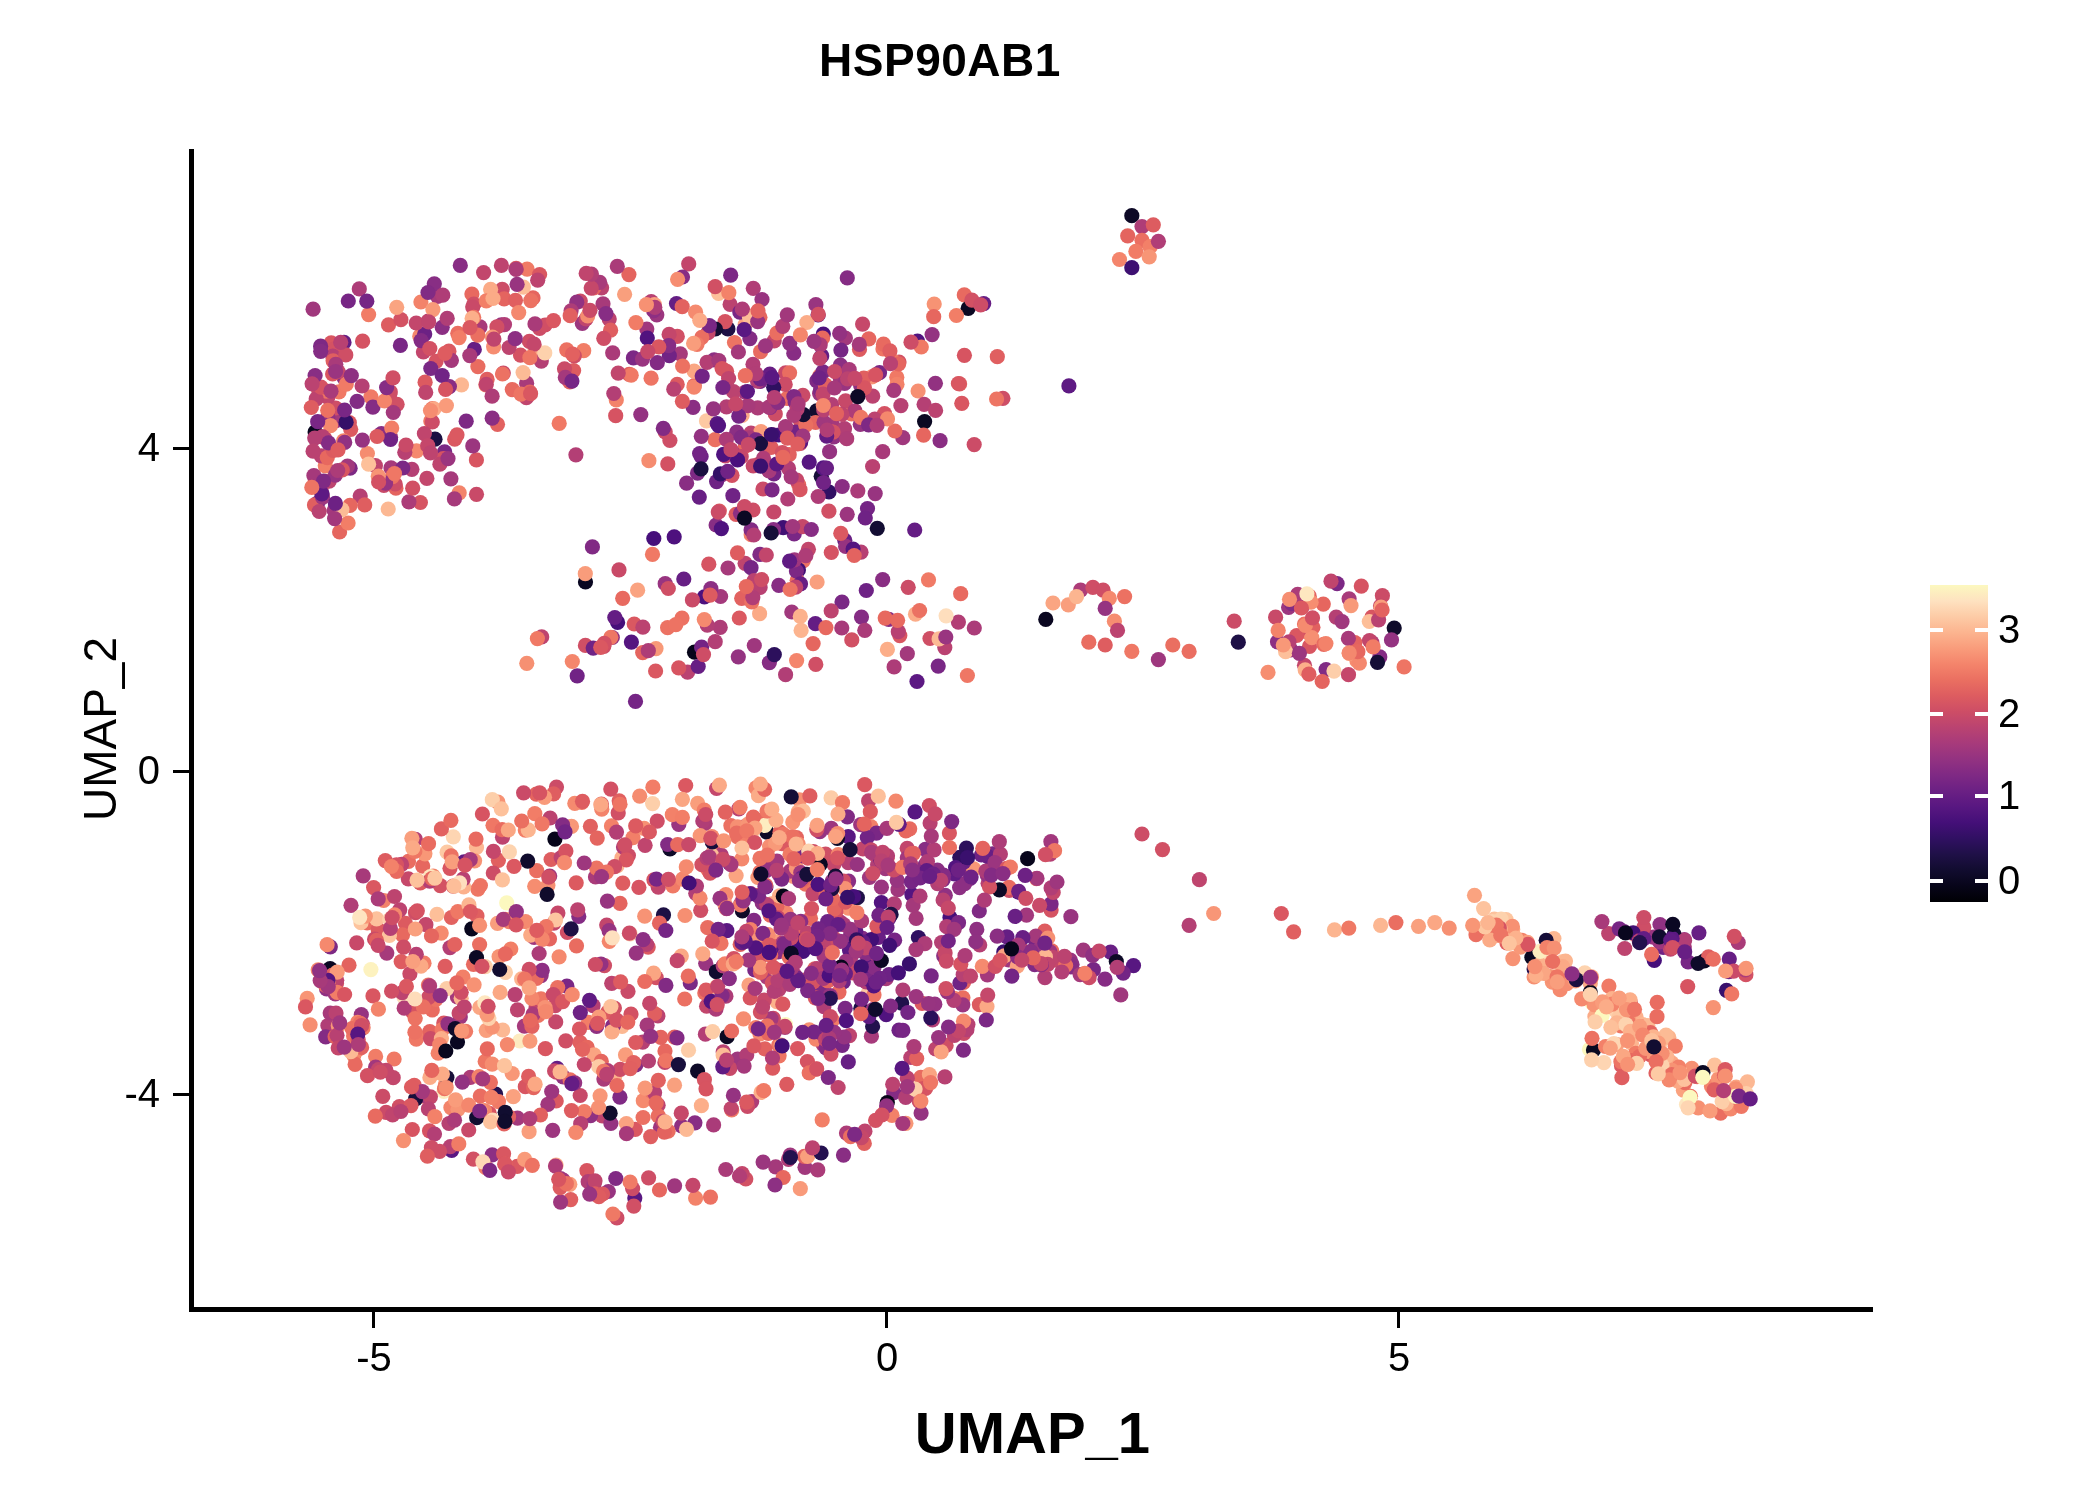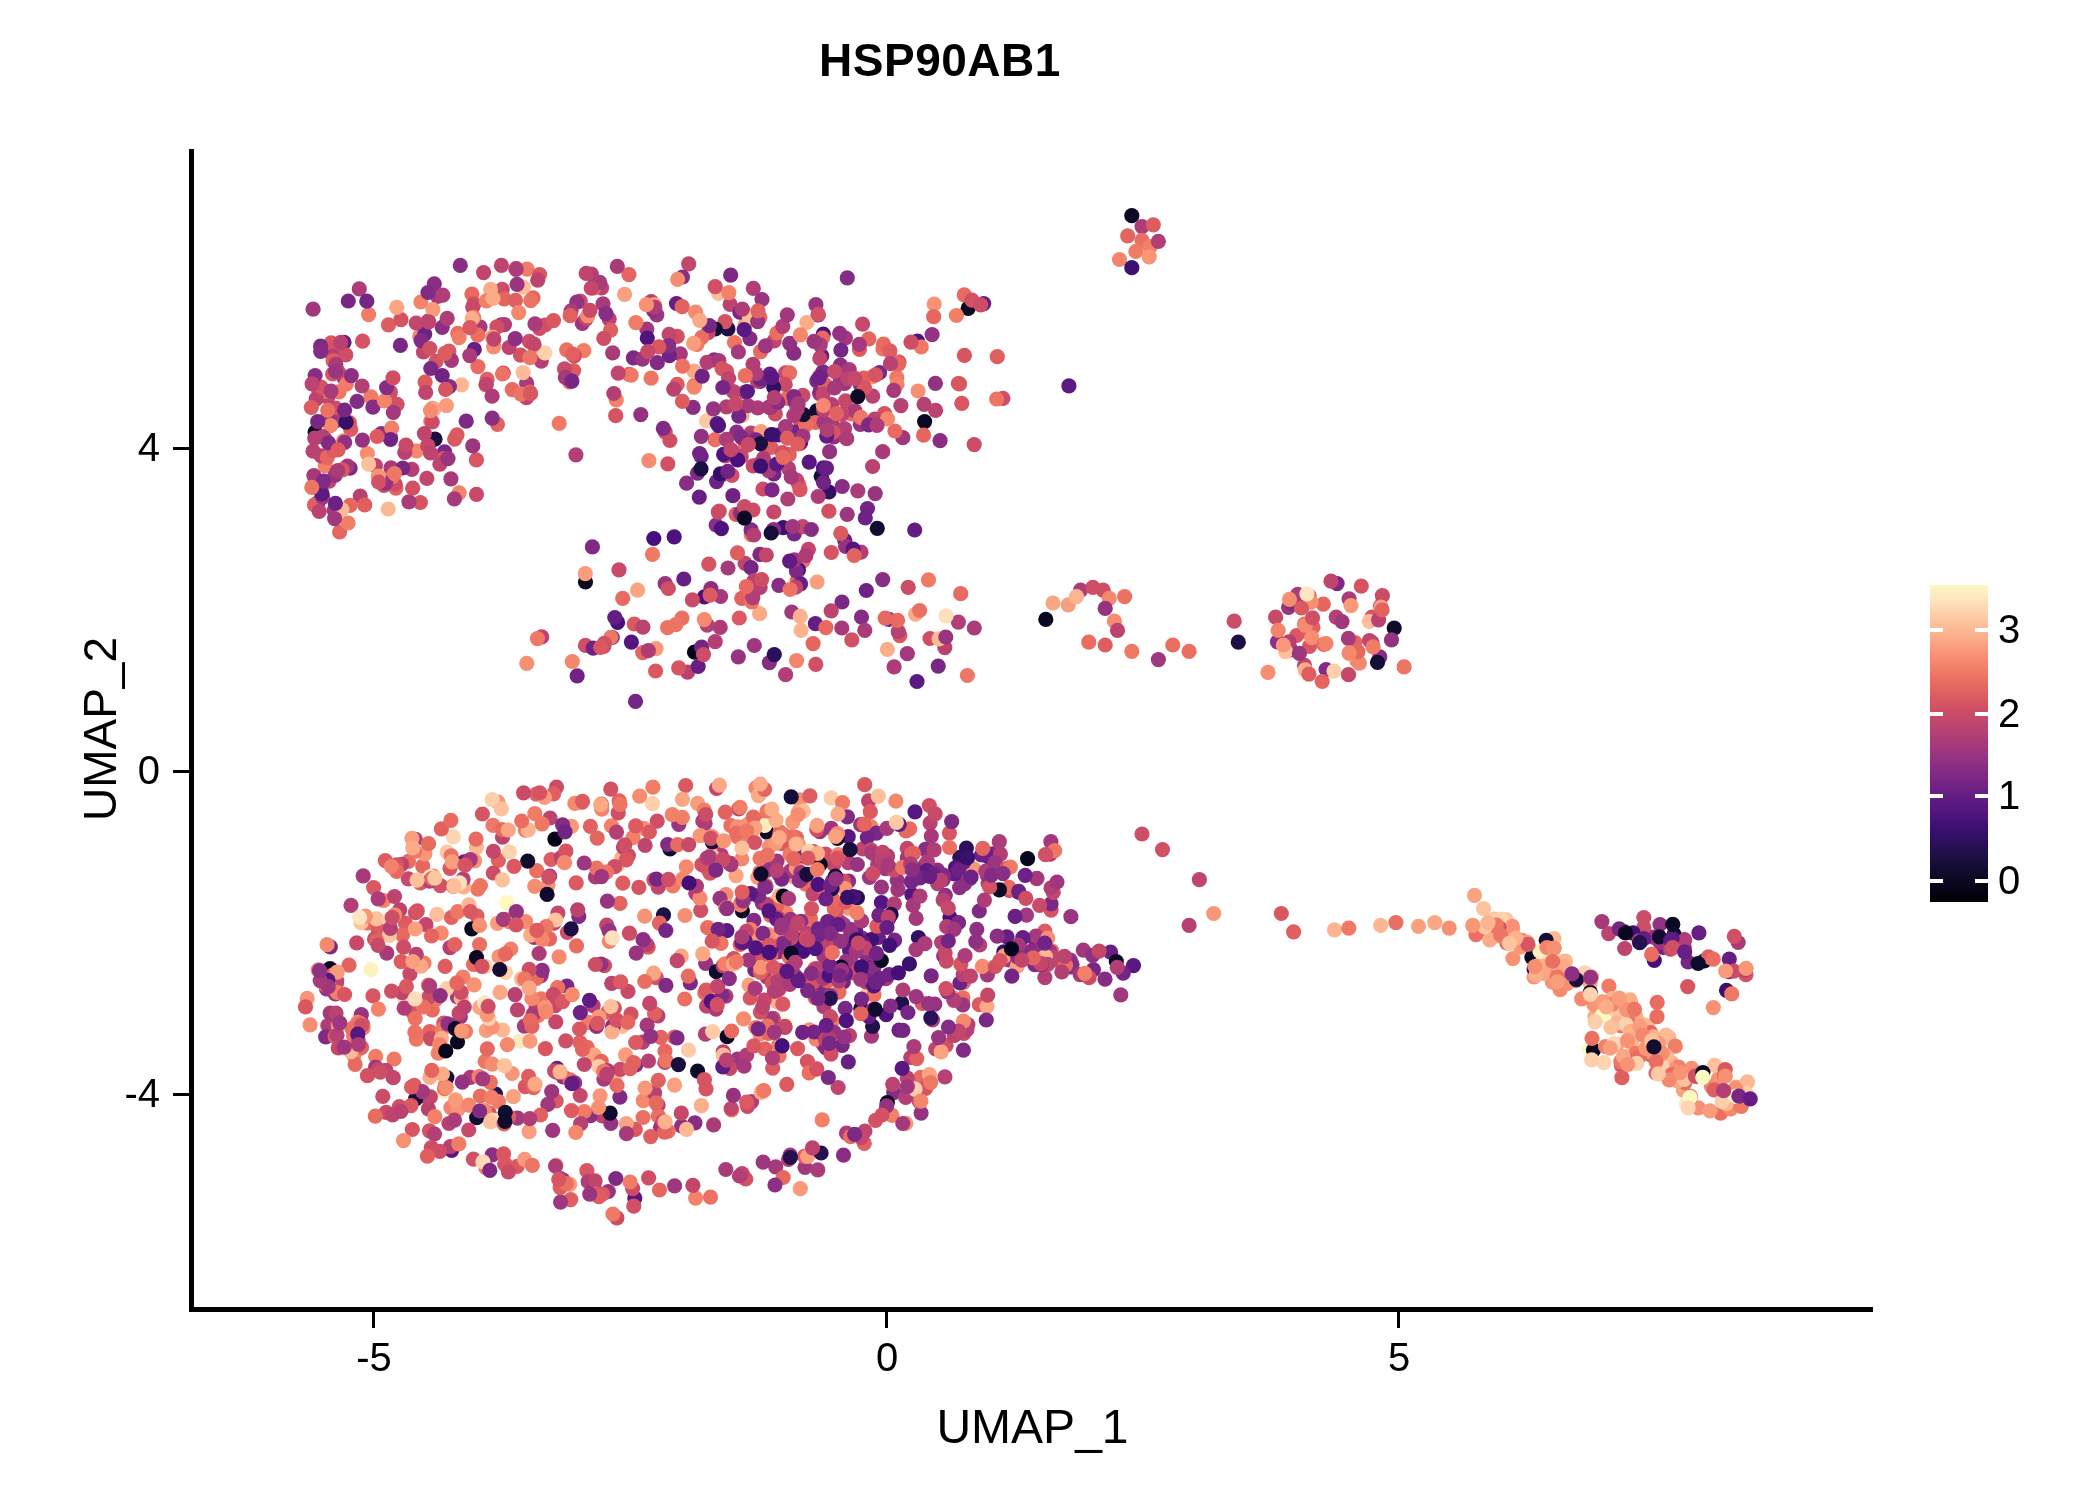--- a/index.html
+++ b/index.html
@@ -18,21 +18,21 @@
   #y-axis-line{position:absolute;left:189px;top:142px;width:5px;height:1163px;background:#000;}
   #x-axis-line{position:absolute;left:189px;top:1300px;width:1684px;height:5px;background:#000;}
 
   .tick-x{position:absolute;width:3px;height:16px;background:#000;top:1305px;}
   .tick-y{position:absolute;height:3px;width:16px;background:#000;left:173px;}
 
   .ticklab-x{position:absolute;top:1328px;font-size:40px;text-align:center;width:120px;}
   .ticklab-y{position:absolute;left:60px;font-size:40px;text-align:right;width:100px;}
 
   #x-axis-title{position:absolute;left:193px;top:1392px;width:1679px;text-align:center;
-                font-size:48px;}
+                font-size:58px;font-weight:bold;}
   #y-axis-title{position:absolute;left:-300px;top:695px;width:800px;text-align:center;
                 font-size:46px;transform:rotate(-90deg);transform-origin:center center;}
 
   
   #scatter{position:absolute;left:0;top:0;width:1679px;height:1160px;}
   #scatter svg{display:block;}
 
   
   #legend{position:absolute;left:1930px;top:578px;width:58px;height:317px;}
   #legend-bar{position:absolute;left:0;top:0;width:58px;height:317px;}

